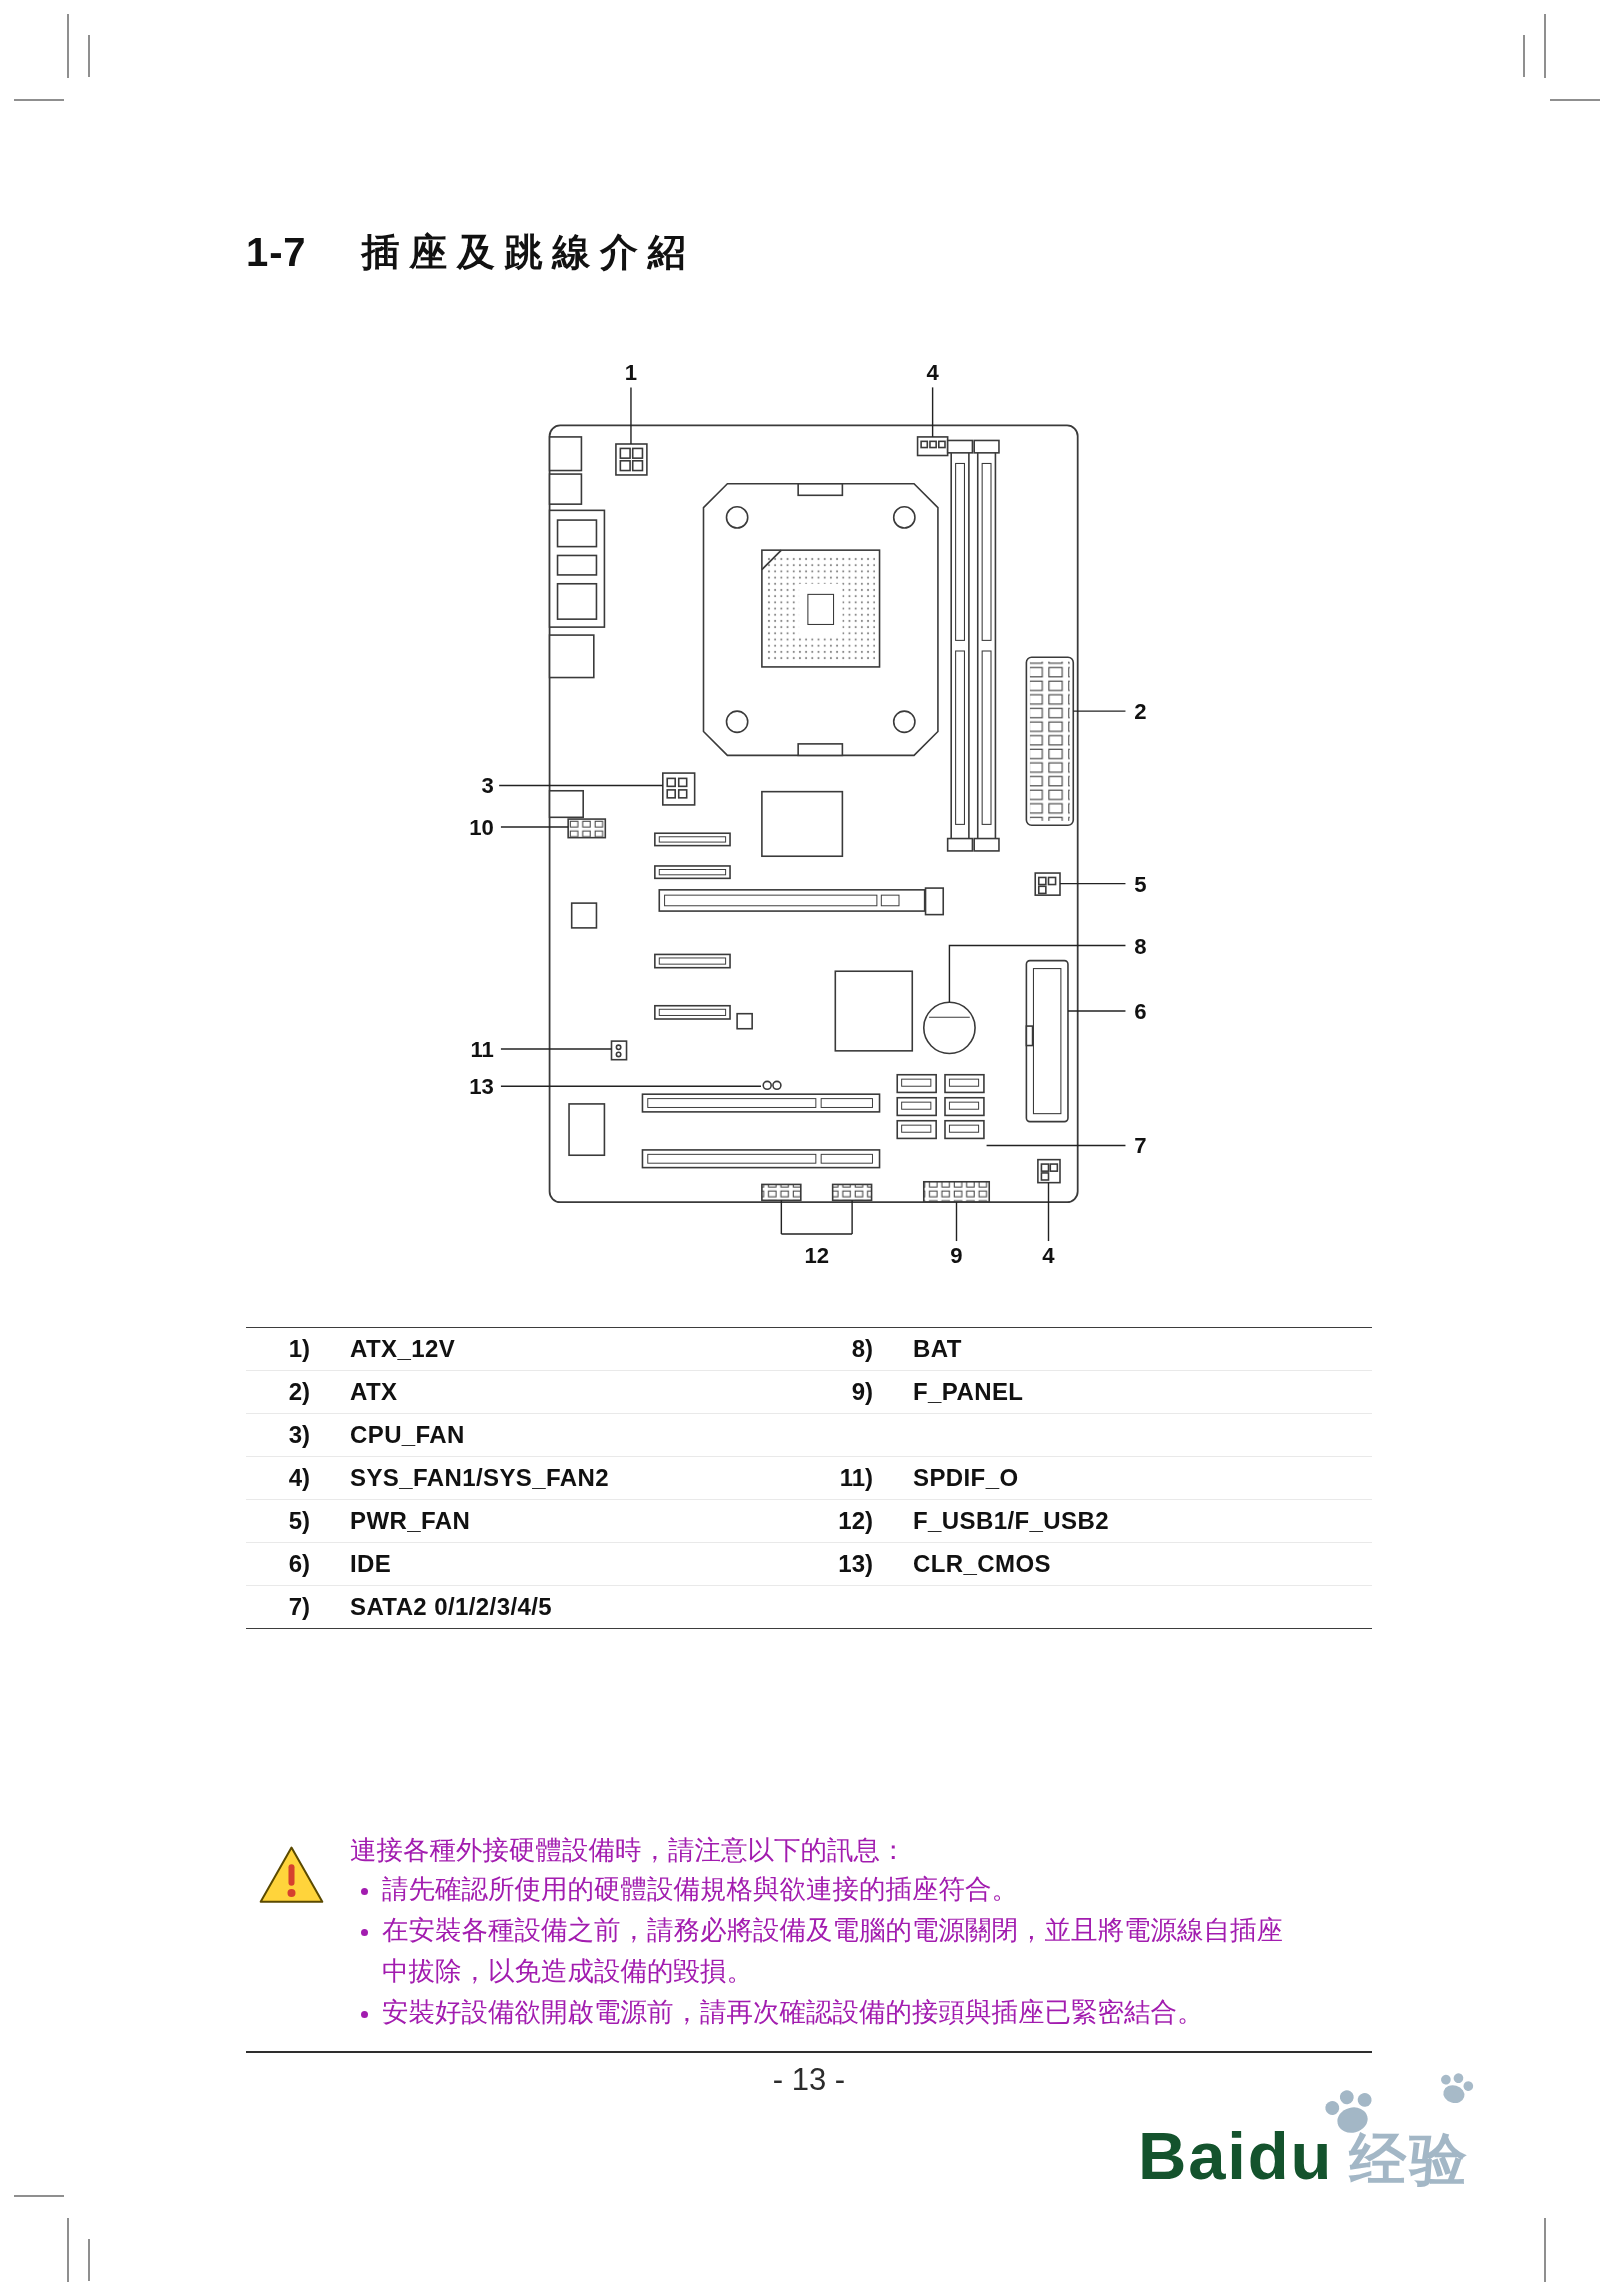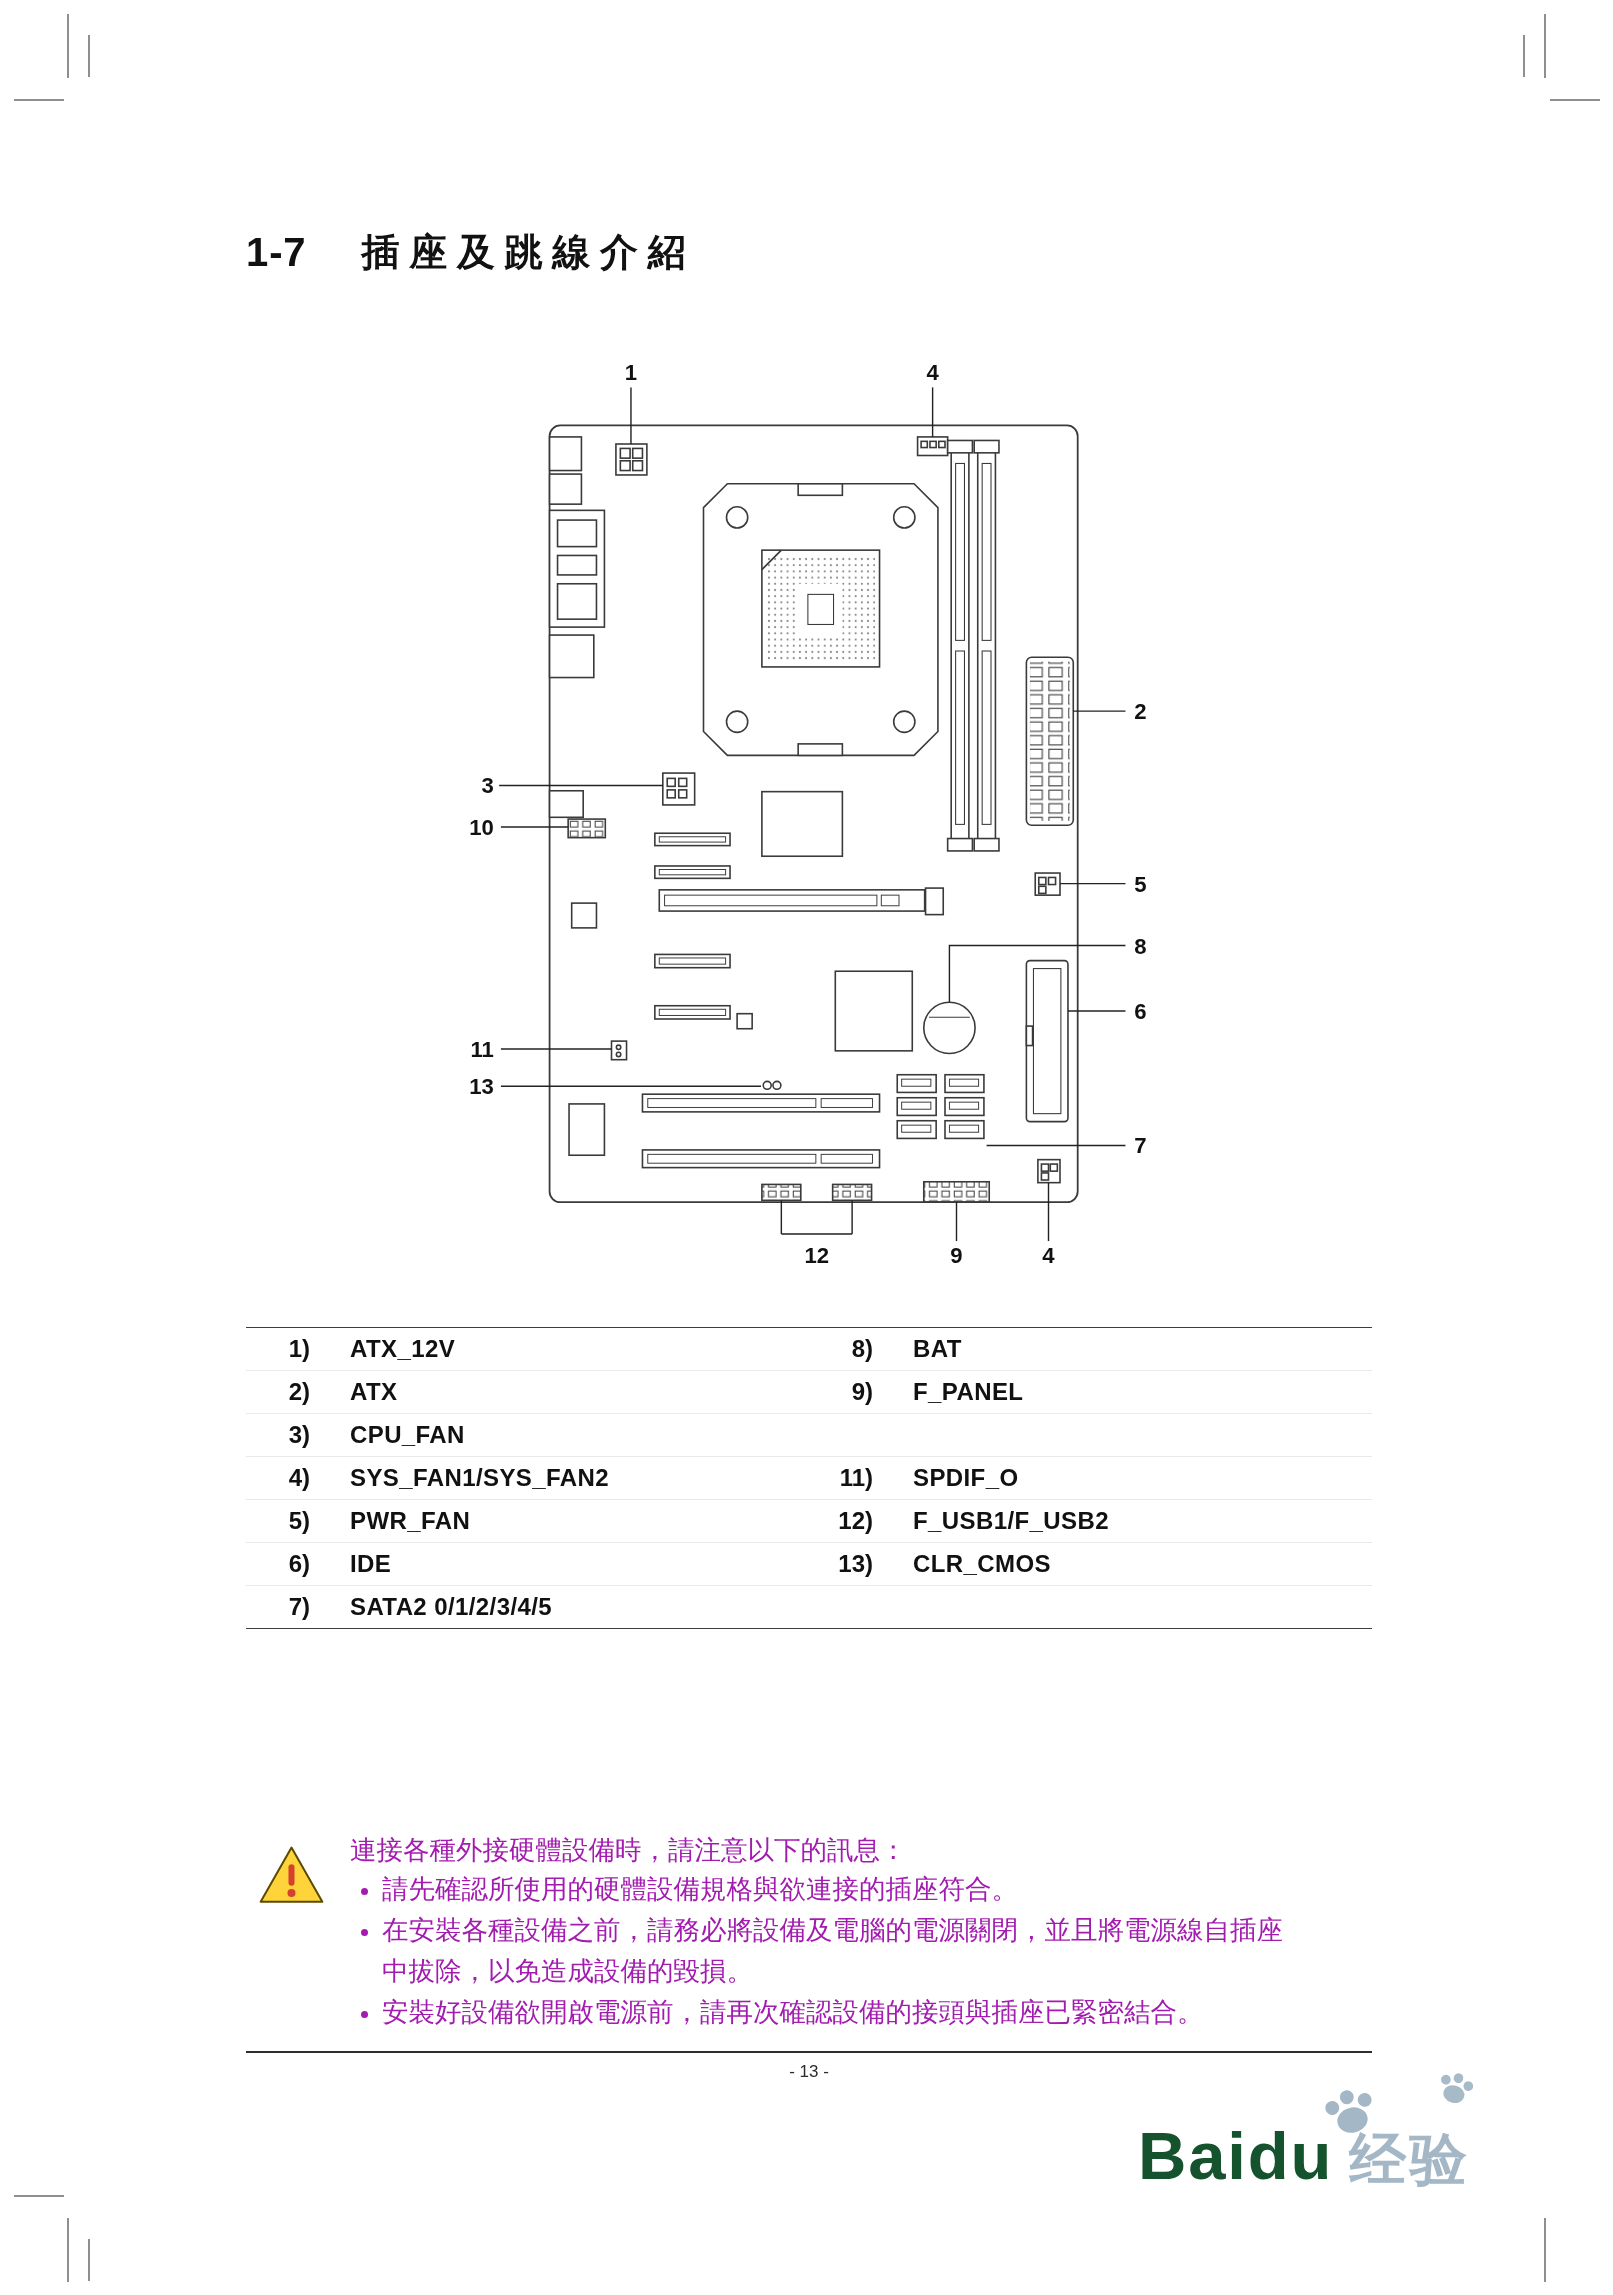--- a/index.html
+++ b/index.html
@@ -33,21 +33,21 @@
   
   .warning { position:absolute; left:246px; top:1830px; width:1126px; }
   .warn-icon { position:absolute; left:12.4px; top:14px; width:67px; height:62px; }
   .warn-text { margin-left:104px; font-family:"Liberation Serif", serif; font-size:26.5px; line-height:41px; color:#a21caf; }
   .warn-text ul { margin:0; padding-left:32px; list-style:disc; }
   .warn-text li { max-width:920px;font-family:Liberation Mono, monospace; }
   .warn-intro { max-width:938px; }
 
   
   .footer-line { position:absolute; left:246px; top:2051px; width:1126px; height:1.8px; background:#2e2e2e; }
-  .page-num { position:absolute; left:246px; top:2062px; width:1126px; text-align:center; font-size:17px; color:#2c2c2c; }
+  .page-num { position:absolute; left:246px; top:2062px; width:1126px; text-align:center; font-size:31px; color:#2c2c2c; }
 
   
   .watermark { position:absolute; left:1138px; top:2085px; width:469px; color:#a6bac9; }
   .wm-brand { position:relative; display:flex; align-items:baseline; margin-top:32px; font-weight:bold; }
   .wm-baidu { font-size:67px; letter-spacing:1.8px; color:#14532d; }
   .wm-badge { font-size:57px; margin-left:16px; color:#a3b7c6; letter-spacing:3.5px; }
   .paw1 { position:absolute; left:184px; top:-30px; width:57px; height:50px; transform:rotate(-14deg); }
   .paw2 { position:absolute; left:297px; top:-46px; width:41px; height:35px; transform:rotate(16deg); opacity:.95; }
   .wm-url { font-size:41px; font-weight:bold; color:#c3d2de; letter-spacing:0.9px; margin-top:1.8px; }
 </style>

